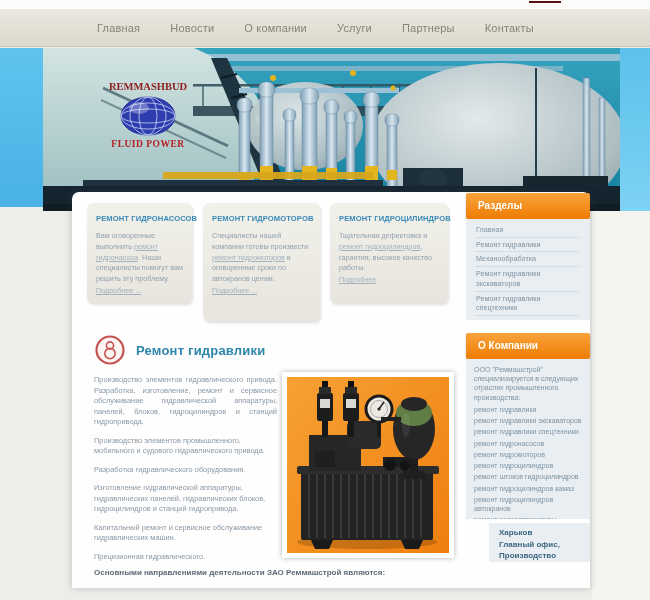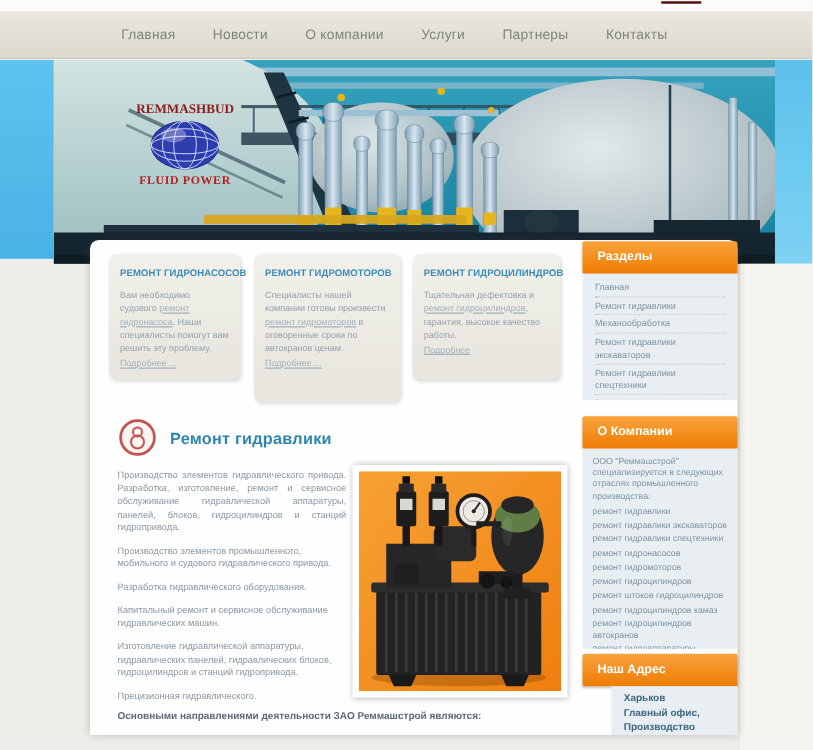--- a/index.html
+++ b/index.html
@@ -197,21 +197,21 @@
     <rect x="0" y="156" width="577" height="7" fill="#0f1c24"></rect>
   </svg>
 </div>
 
 <div class="bg-right"></div>
 
 <div class="panel">
 
   <div class="card card-1">
     <h3>РЕМОНТ ГИДРОНАСОСОВ</h3>
-    <p><span>Вам необходимо судового </span><a href="#">ремонт гидронасоса</a><span>. Наши специалисты помогут вам решить эту проблему.</span><br>
+    <p><span>Вам оговоренные выполнить </span><a href="#">ремонт гидронасоса</a><span>. Наши специалисты помогут вам решить эту проблему.</span><br>
     <a href="#" class="more">Подробнее ...</a></p>
   </div>
   <div class="card card-2">
     <h3>РЕМОНТ ГИДРОМОТОРОВ</h3>
     <p><span>Специалисты нашей компании готовы произвести </span><a href="#">ремонт гидромоторов</a><span> в оговоренные сроки по автокранов ценам.</span><br>
     <a href="#" class="more">Подробнее ...</a></p>
   </div>
   <div class="card card-3">
     <h3>РЕМОНТ ГИДРОЦИЛИНДРОВ</h3>
     <p><span>Тщательная дефектовка и </span><a href="#">ремонт гидроцилиндров</a><span>, гарантия, высокое качество работы.</span><br>
@@ -224,22 +224,22 @@
       <circle cx="16" cy="11.5" r="3.6" fill="none" stroke="#c5534f" stroke-width="1.6"></circle>
       <circle cx="16" cy="19.5" r="5.2" fill="none" stroke="#c5534f" stroke-width="1.6"></circle>
     </svg>
     <span class="article-title">Ремонт гидравлики</span>
   </div>
 
   <div class="article-text">
     <p class="just">Производство элементов гидравлического привода. Разработка, изготовление, ремонт и сервисное обслуживание гидравлической аппаратуры, панелей, блоков, гидроцилиндров и станций гидропривода.</p>
     <p>Производство элементов промышленного, мобильного и судового гидравлического привода.</p>
     <p>Разработка гидравлического оборудования.</p>
+    <p>Изготовление гидравлической аппаратуры, гидравлических панелей, гидравлических блоков, гидроцилиндров и станций гидропривода.</p>
     <p>Капитальный ремонт и сервисное обслуживание гидравлических машин.</p>
-    <p>Изготовление гидравлической аппаратуры, гидравлических панелей, гидравлических блоков, гидроцилиндров и станций гидропривода.</p>
     <p>Прецизионная гидравлического.</p>
   </div>
   <div class="article-bold">Основными направлениями деятельности ЗАО Реммашстрой являются:</div>
 
   <div class="equip">
     <svg width="162" height="176" viewBox="0 0 162 176">
       <defs>
         <linearGradient id="org" x1="0" y1="0" x2="1" y2="1">
           <stop offset="0" stop-color="#f8a133"></stop>
             <stop offset="1" stop-color="#ee7f10"></stop>
@@ -321,21 +321,20 @@
           <li>ремонт штоков гидроцилиндров</li>
           <li>ремонт гидроцилиндров камаз</li>
           <li>ремонт гидроцилиндров автокранов</li>
           <li>ремонт гидроаппаратуры</li>
 
         </ul>
       </div>
     </div>
 
     <div class="sb-sec s3">
-      <div class="sb-head">Наш Адрес</div>
       <div class="sb-body">
         <div>Харьков</div>
         <div>Главный офис,</div>
         <div>Производство</div>
       </div>
     </div>
 
   </div>
 </div>
 

